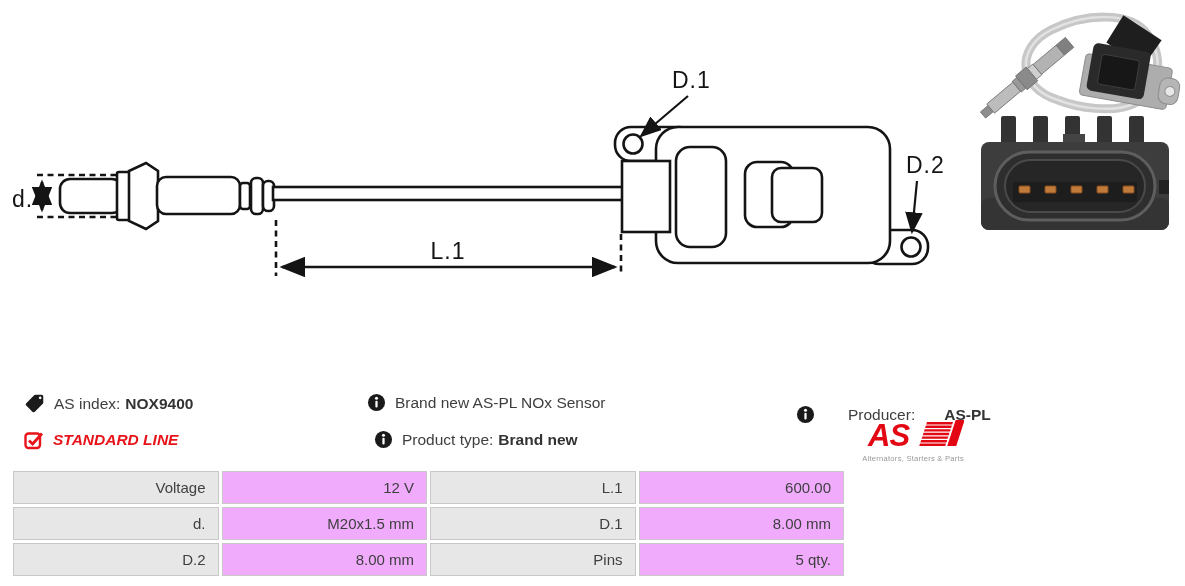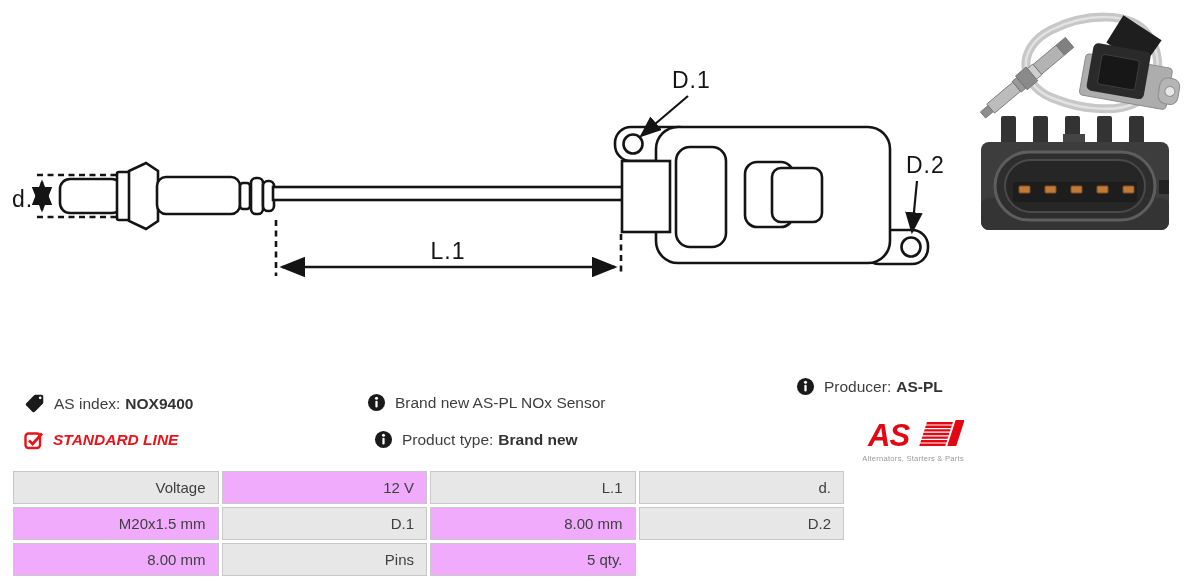--- a/index.html
+++ b/index.html
@@ -176,21 +176,21 @@
       <svg width="19" height="19" viewBox="0 0 20 20">
         <circle cx="10" cy="10" r="9" fill="#1a1a1a"></circle>
         <circle cx="10" cy="5.6" r="1.6" fill="#fff"></circle>
         <rect x="8.8" y="8.2" width="2.4" height="7" rx="1.1" fill="#fff"></rect>
       </svg>
     </span>
     <span class="lbl">Product type:</span>
     <span class="val">Brand new</span>
   </div>
 
-  <div class="info-item" style="left:796px;top:377px;">
+  <div class="info-item" style="left:796px;top:405px;gap:24px;">
     <span class="ic">
       <svg width="19" height="19" viewBox="0 0 20 20">
         <circle cx="10" cy="10" r="9" fill="#1a1a1a"></circle>
         <circle cx="10" cy="5.6" r="1.6" fill="#fff"></circle>
         <rect x="8.8" y="8.2" width="2.4" height="7" rx="1.1" fill="#fff"></rect>
       </svg>
     </span>
     <span class="lbl">Producer:</span>
     <span class="val">AS-PL</span>
   </div>
@@ -209,20 +209,21 @@
         <rect x="100" y="1" width="9" height="26"></rect>
       </g>
     </svg>
     <div class="tagline">Alternators, Starters &amp; Parts</div>
   </div>
 
   <div class="spec-table">
     <div class="cell label">Voltage</div>
     <div class="cell value">12 V</div>
     <div class="cell label">L.1</div>
+    <div class="cell value">600.00</div>
 
     <div class="cell label">d.</div>
     <div class="cell value">M20x1.5 mm</div>
     <div class="cell label">D.1</div>
     <div class="cell value">8.00 mm</div>
 
     <div class="cell label">D.2</div>
     <div class="cell value">8.00 mm</div>
     <div class="cell label">Pins</div>
     <div class="cell value">5 qty.</div>

